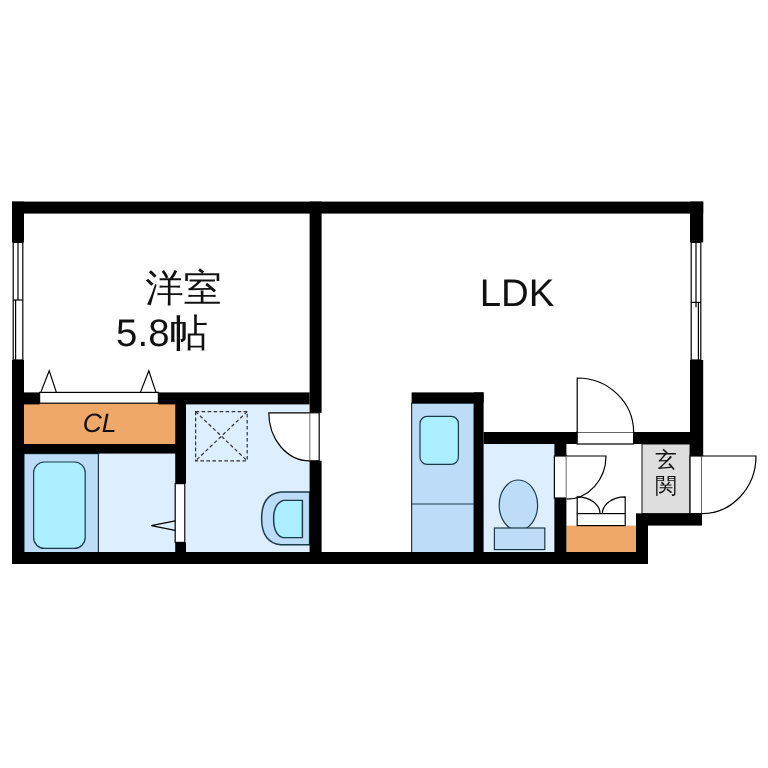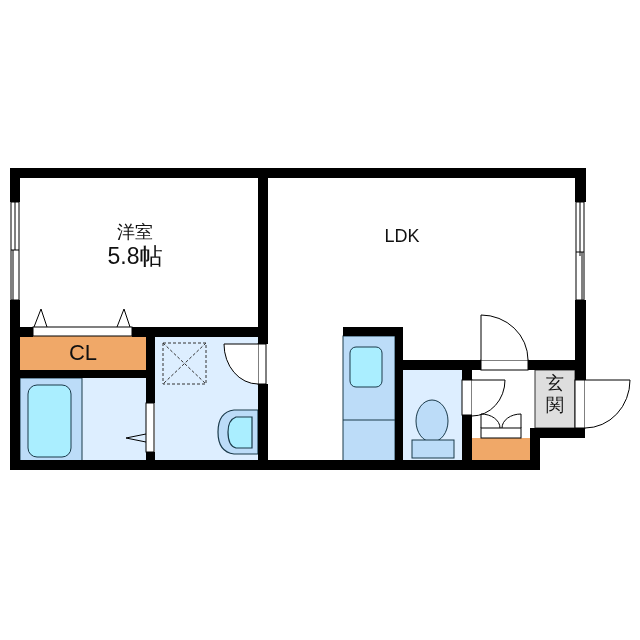--- a/index.html
+++ b/index.html
@@ -1,21 +1,21 @@
 <!DOCTYPE html>
 <html><head>
   <meta charset="utf-8">
   <style>
     html, body { margin: 0; padding: 0; background: #ffffff; }
     body { width: 640px; height: 640px; overflow: hidden; position: relative; font-family: "Liberation Sans", "DejaVu Sans", sans-serif; }
     #plan { position: absolute; left: 0; top: 0; width: 640px; height: 640px; }
     .room-label { position: absolute; text-align: center; color: #111; line-height: 1.15; }
-    .room-label .name { font-size: 18px; display: block; }
-    .room-label .size { font-size: 23px; display: block; }
-    .cl-label { position: absolute; font-size: 22px; color: #111; text-align: center; }
+    .room-label .name { font-size: 32px; display: block; text-align: right; }
+    .room-label .size { font-size: 32px; display: block; }
+    .cl-label { position: absolute; font-size: 22px; color: #111; text-align: center; font-style: italic; }
     .genkan-label { position: absolute; font-size: 18px; color: #111; text-align: center; line-height: 1.2; writing-mode: horizontal-tb; }
     .genkan-label span { display: block; }
   </style>
 </head>
 <body>
 
 <svg id="plan" viewBox="0 0 640 640" xmlns="http://www.w3.org/2000/svg">
 
   <rect x="20" y="378" width="126" height="84" fill="#DDEEFF"></rect>
   <rect x="20" y="378" width="62" height="84" fill="#BCDCF8" stroke="#1a3a4a" stroke-width="1"></rect>

